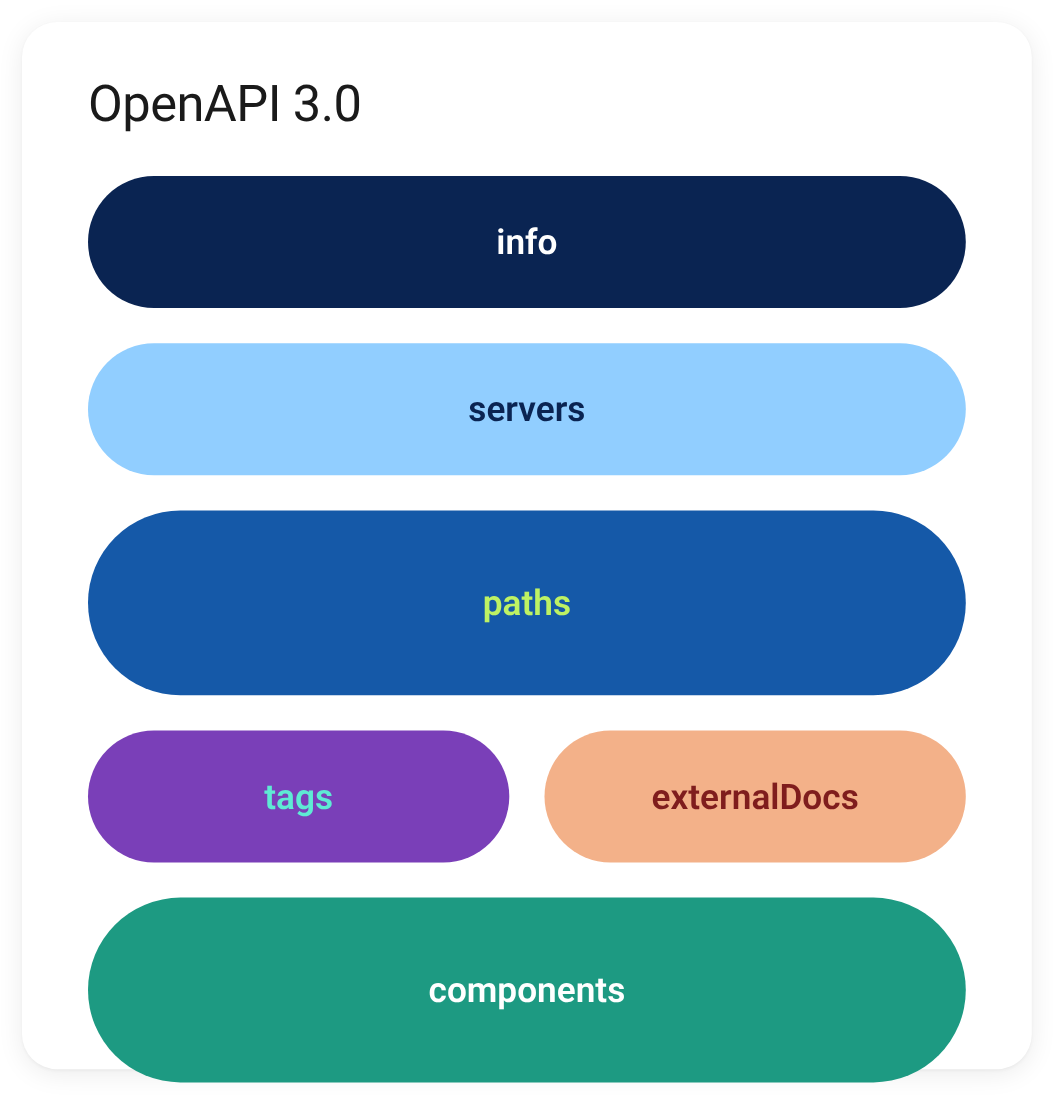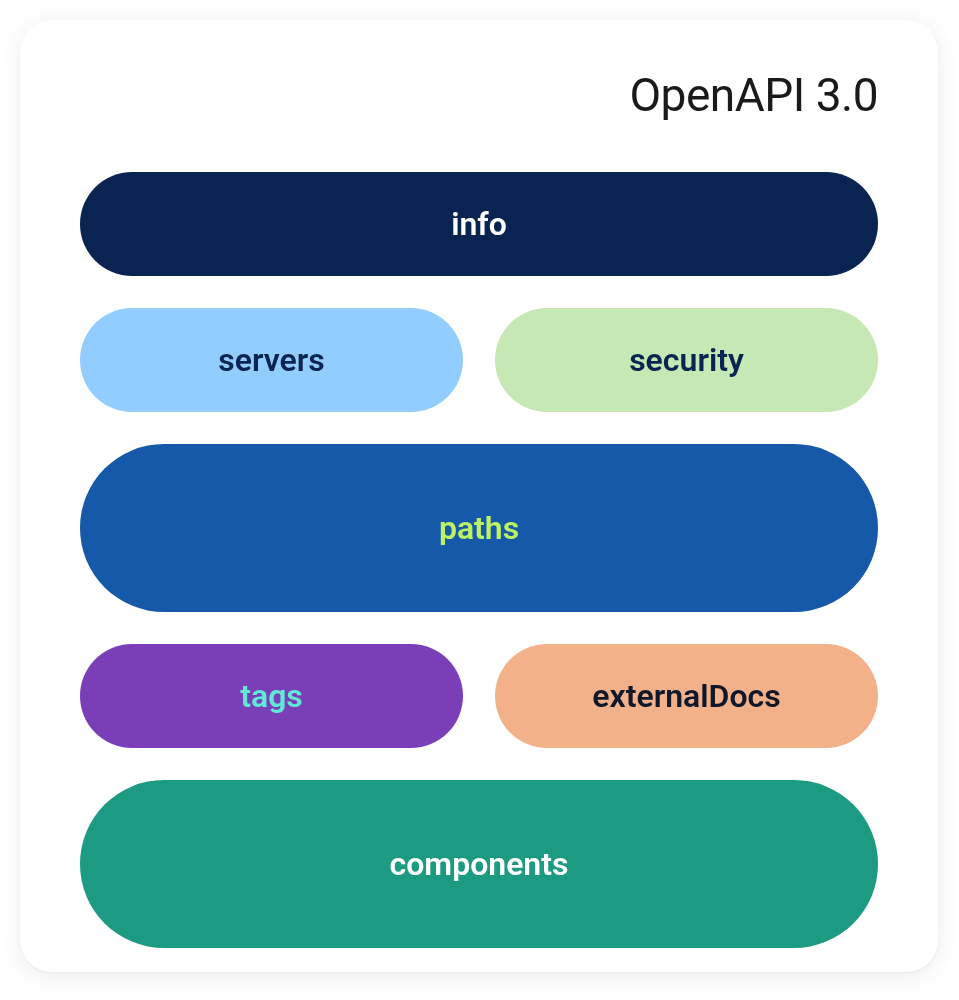--- a/index.html
+++ b/index.html
@@ -21,25 +21,25 @@
       border-radius: 32px;
       box-shadow: 0 4px 24px rgba(0, 0, 0, 0.08), 0 1px 3px rgba(0,0,0,0.04);
       width: 918px;
       height: 952px;
       padding: 48px 60px 56px 60px;
       display: flex;
       flex-direction: column;
     }
 
     .title {
-      text-align: right;
+      text-align: left;
       font-size: 46px;
       font-weight: 400;
       color: #1a1a1a;
-      margin-bottom: 50px;
+      margin-bottom: 38px;
       letter-spacing: -0.5px;
     }
 
     .rows {
       display: flex;
       flex-direction: column;
       gap: 32px;
     }
 
     .row {
@@ -47,21 +47,21 @@
       gap: 32px;
     }
 
     .pill {
       display: flex;
       align-items: center;
       justify-content: center;
       border-radius: 999px;
       font-weight: 600;
       font-size: 32px;
-      height: 104px;
+      height: 120px;
     }
 
     .pill.full {
       width: 100%;
     }
 
     .pill.half {
       flex: 1 1 0;
     }
 
@@ -89,21 +89,21 @@
       color: #bef264;
     }
 
     .pill-tags {
       background: #7a3fb8;
       color: #5eead4;
     }
 
     .pill-externalDocs {
       background: #f3b189;
-      color: #0f172a;
+      color: #7f1d1d;
     }
 
     .pill-components {
       background: #1d9a82;
       color: #ffffff;
     }
   </style>
 </head>
 <body>
 
@@ -114,23 +114,20 @@
 
     <div class="row">
       <div class="pill full pill-info">
         <span>info</span>
       </div>
     </div>
 
     <div class="row">
       <div class="pill half pill-servers">
         <span>servers</span>
-      </div>
-      <div class="pill half pill-security">
-        <span>security</span>
       </div>
     </div>
 
     <div class="row">
       <div class="pill full tall pill-paths">
         <span>paths</span>
       </div>
     </div>
 
     <div class="row">

